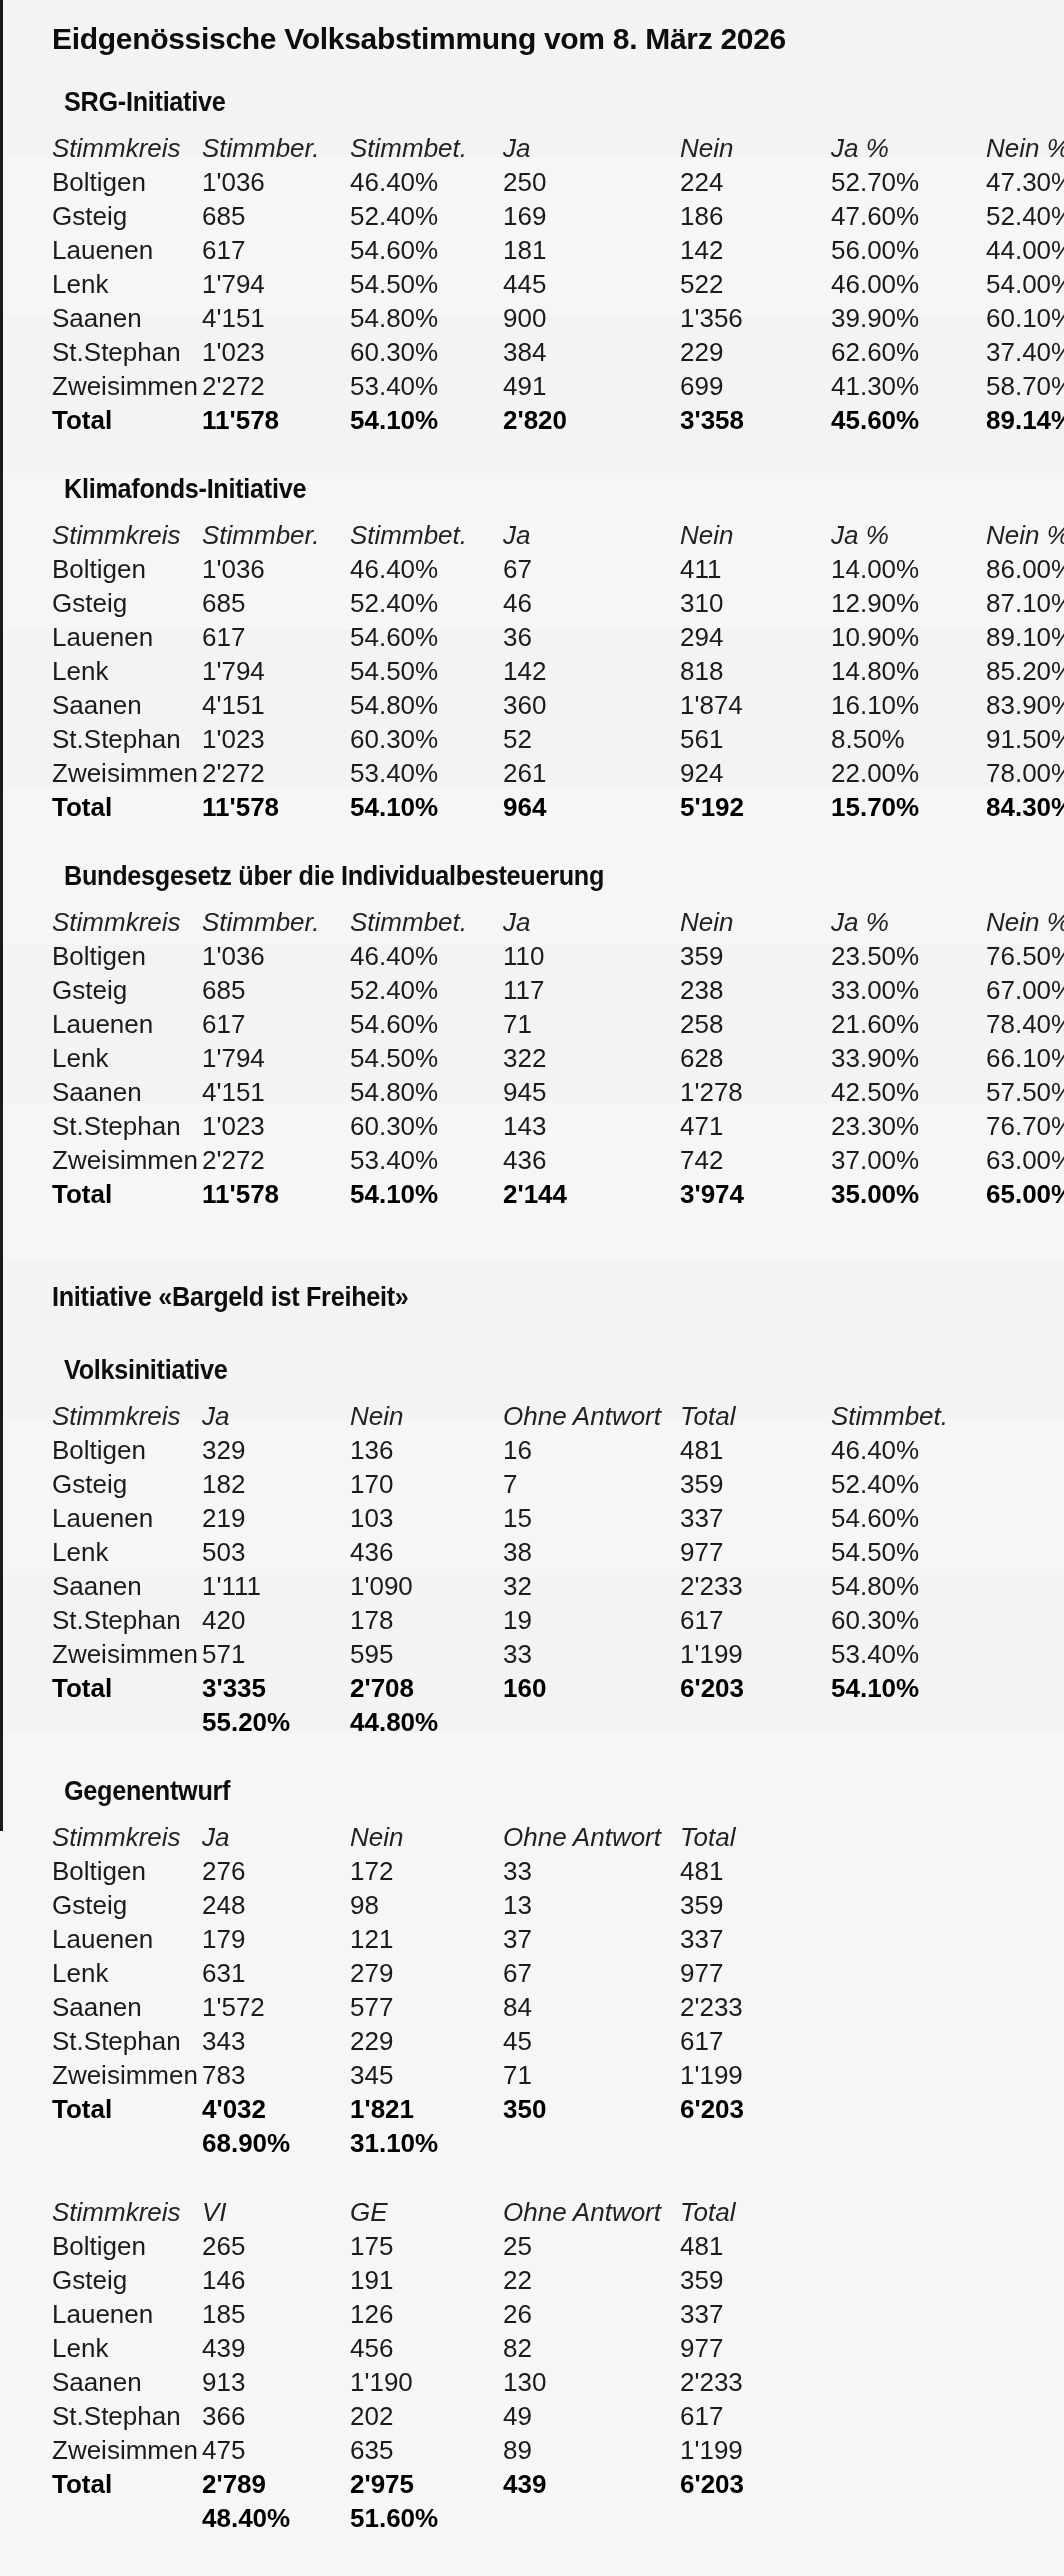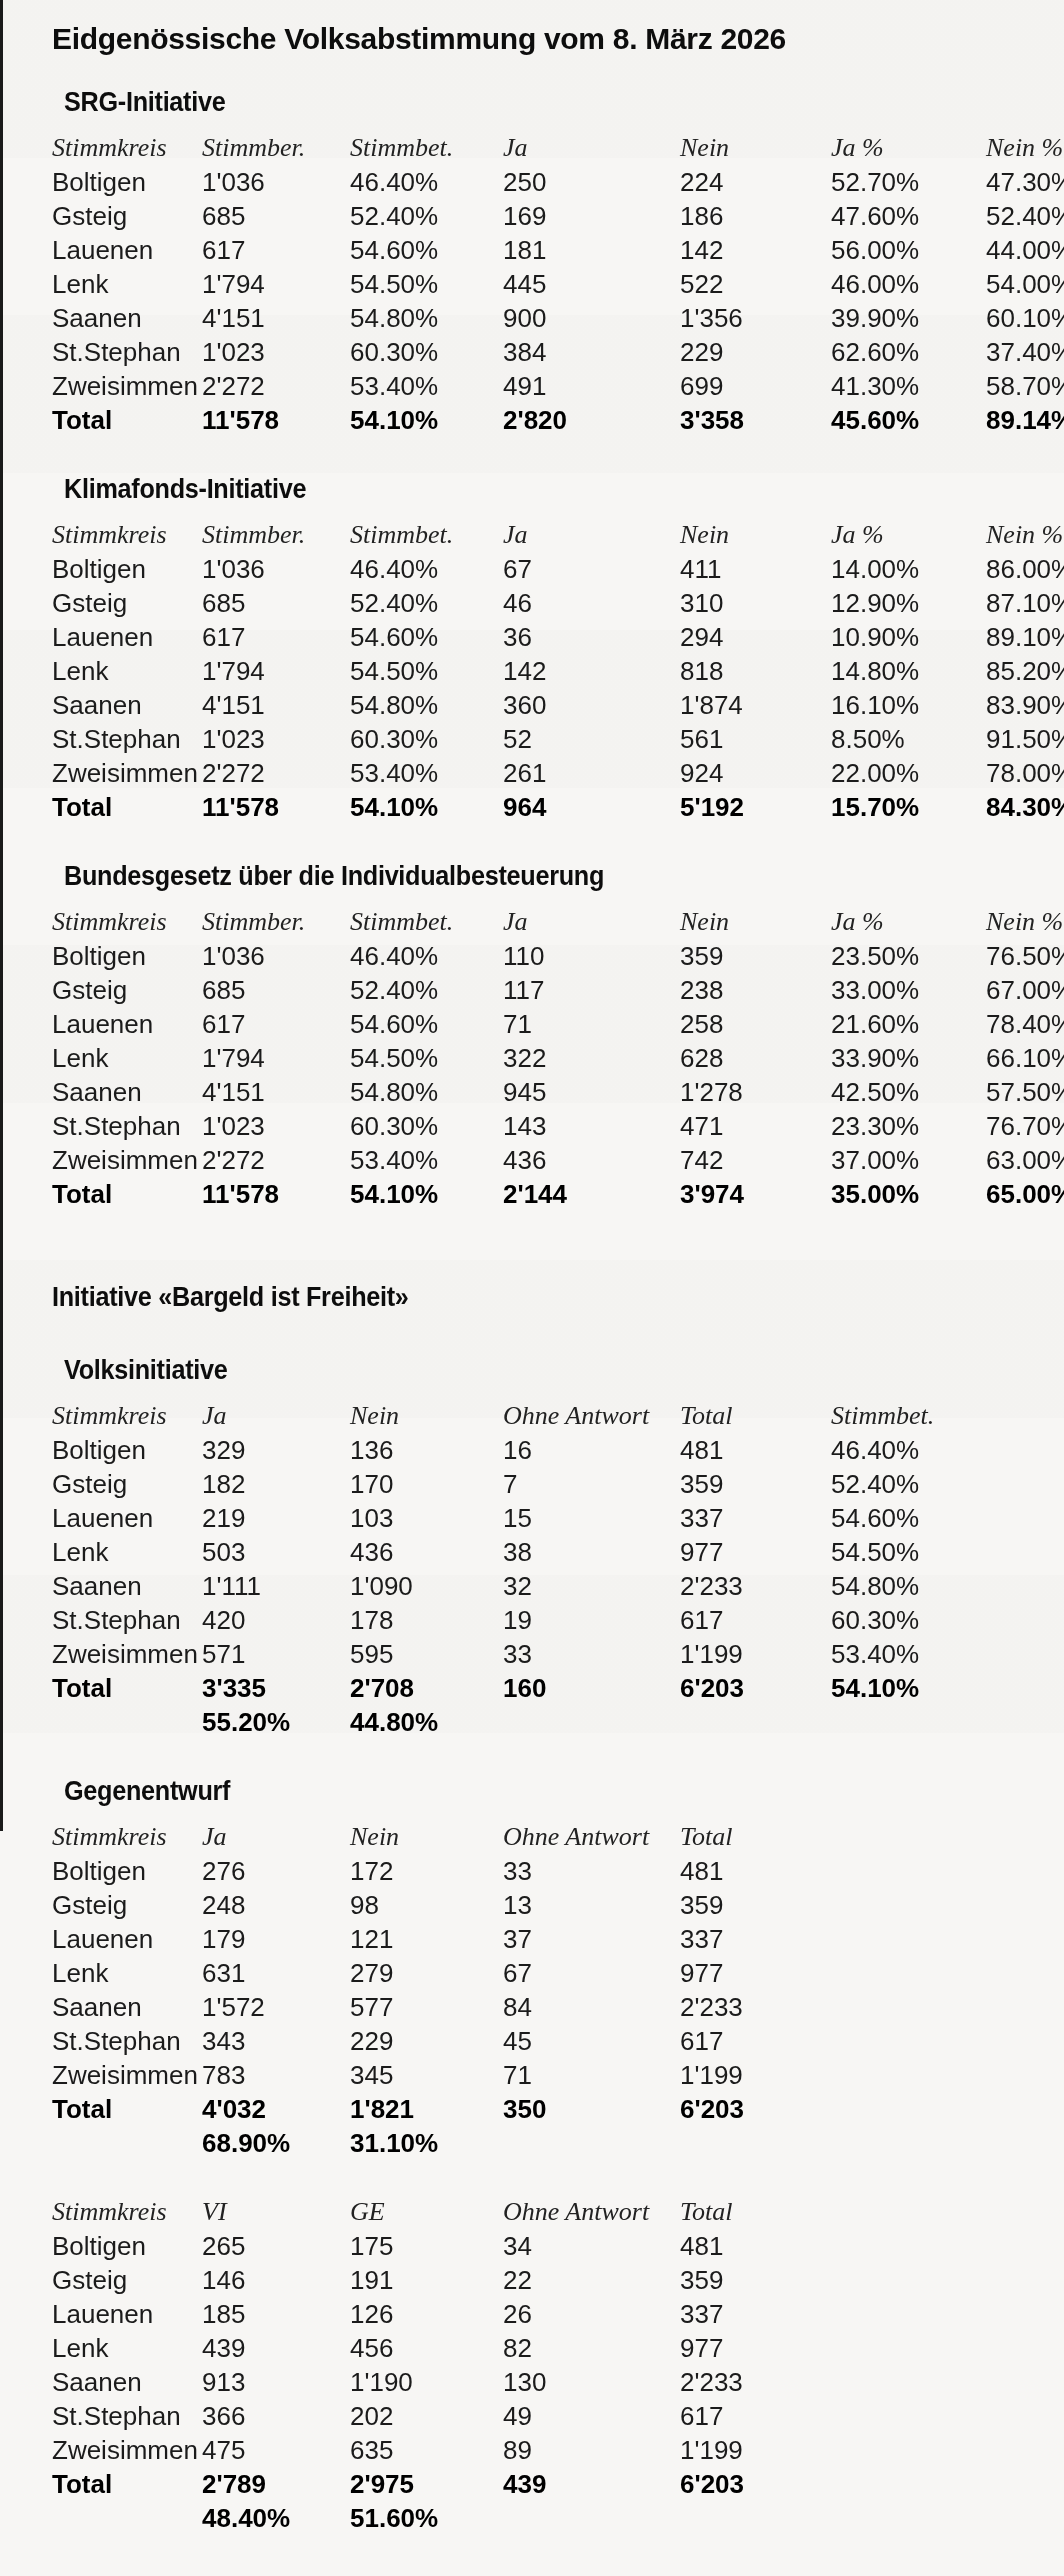--- a/index.html
+++ b/index.html
@@ -55,21 +55,21 @@
   .tbl { display: grid; }
   .cols7 { grid-template-columns: 150px 148px 153px 177px 151px 155px minmax(79px, 1fr); }
   .cols6 { grid-template-columns: 150px 148px 153px 177px 151px minmax(155px, 1fr); }
   .cols5 { grid-template-columns: 150px 148px 153px 177px minmax(151px, 1fr); }
   .cell {
     font-size: 26px;
     line-height: 34px;
     white-space: nowrap;
     overflow: visible;
   }
-  .hdr { font-style: italic; color: #222; font-family: Liberation Serif, serif; }
+  .hdr { font-style: italic; color: #222; }
   .total .cell, .pct .cell { font-weight: bold; color: #000; }
   .tbl .rowgroup { display: contents; }
 </style>
 </head>
 <body>
 
 <div class="doc">
   <h1 class="title">Eidgenössische Volksabstimmung vom 8. März 2026</h1>
   <div id="sections">
       <section class="section">
@@ -141,21 +141,21 @@
           <div class="rowgroup"><div class="cell">Saanen</div><div class="cell">1'572</div><div class="cell">577</div><div class="cell">84</div><div class="cell">2'233</div></div>
           <div class="rowgroup"><div class="cell">St.Stephan</div><div class="cell">343</div><div class="cell">229</div><div class="cell">45</div><div class="cell">617</div></div>
           <div class="rowgroup"><div class="cell">Zweisimmen</div><div class="cell">783</div><div class="cell">345</div><div class="cell">71</div><div class="cell">1'199</div></div>
           <div class="rowgroup total"><div class="cell">Total</div><div class="cell">4'032</div><div class="cell">1'821</div><div class="cell">350</div><div class="cell">6'203</div></div>
           <div class="rowgroup pct"><div class="cell"></div><div class="cell">68.90%</div><div class="cell">31.10%</div><div class="cell"></div><div class="cell"></div></div>
         </div>
       </section>
       <section class="section">
         <div class="tbl cols5">
           <div class="rowgroup hdr"><div class="cell hdr">Stimmkreis</div><div class="cell hdr">VI</div><div class="cell hdr">GE</div><div class="cell hdr">Ohne Antwort</div><div class="cell hdr">Total</div></div>
-          <div class="rowgroup"><div class="cell">Boltigen</div><div class="cell">265</div><div class="cell">175</div><div class="cell">34</div><div class="cell">481</div></div>
+          <div class="rowgroup"><div class="cell">Boltigen</div><div class="cell">265</div><div class="cell">175</div><div class="cell">25</div><div class="cell">481</div></div>
           <div class="rowgroup"><div class="cell">Gsteig</div><div class="cell">146</div><div class="cell">191</div><div class="cell">22</div><div class="cell">359</div></div>
           <div class="rowgroup"><div class="cell">Lauenen</div><div class="cell">185</div><div class="cell">126</div><div class="cell">26</div><div class="cell">337</div></div>
           <div class="rowgroup"><div class="cell">Lenk</div><div class="cell">439</div><div class="cell">456</div><div class="cell">82</div><div class="cell">977</div></div>
           <div class="rowgroup"><div class="cell">Saanen</div><div class="cell">913</div><div class="cell">1'190</div><div class="cell">130</div><div class="cell">2'233</div></div>
           <div class="rowgroup"><div class="cell">St.Stephan</div><div class="cell">366</div><div class="cell">202</div><div class="cell">49</div><div class="cell">617</div></div>
           <div class="rowgroup"><div class="cell">Zweisimmen</div><div class="cell">475</div><div class="cell">635</div><div class="cell">89</div><div class="cell">1'199</div></div>
           <div class="rowgroup total"><div class="cell">Total</div><div class="cell">2'789</div><div class="cell">2'975</div><div class="cell">439</div><div class="cell">6'203</div></div>
           <div class="rowgroup pct"><div class="cell"></div><div class="cell">48.40%</div><div class="cell">51.60%</div><div class="cell"></div><div class="cell"></div></div>
         </div>
       </section>

